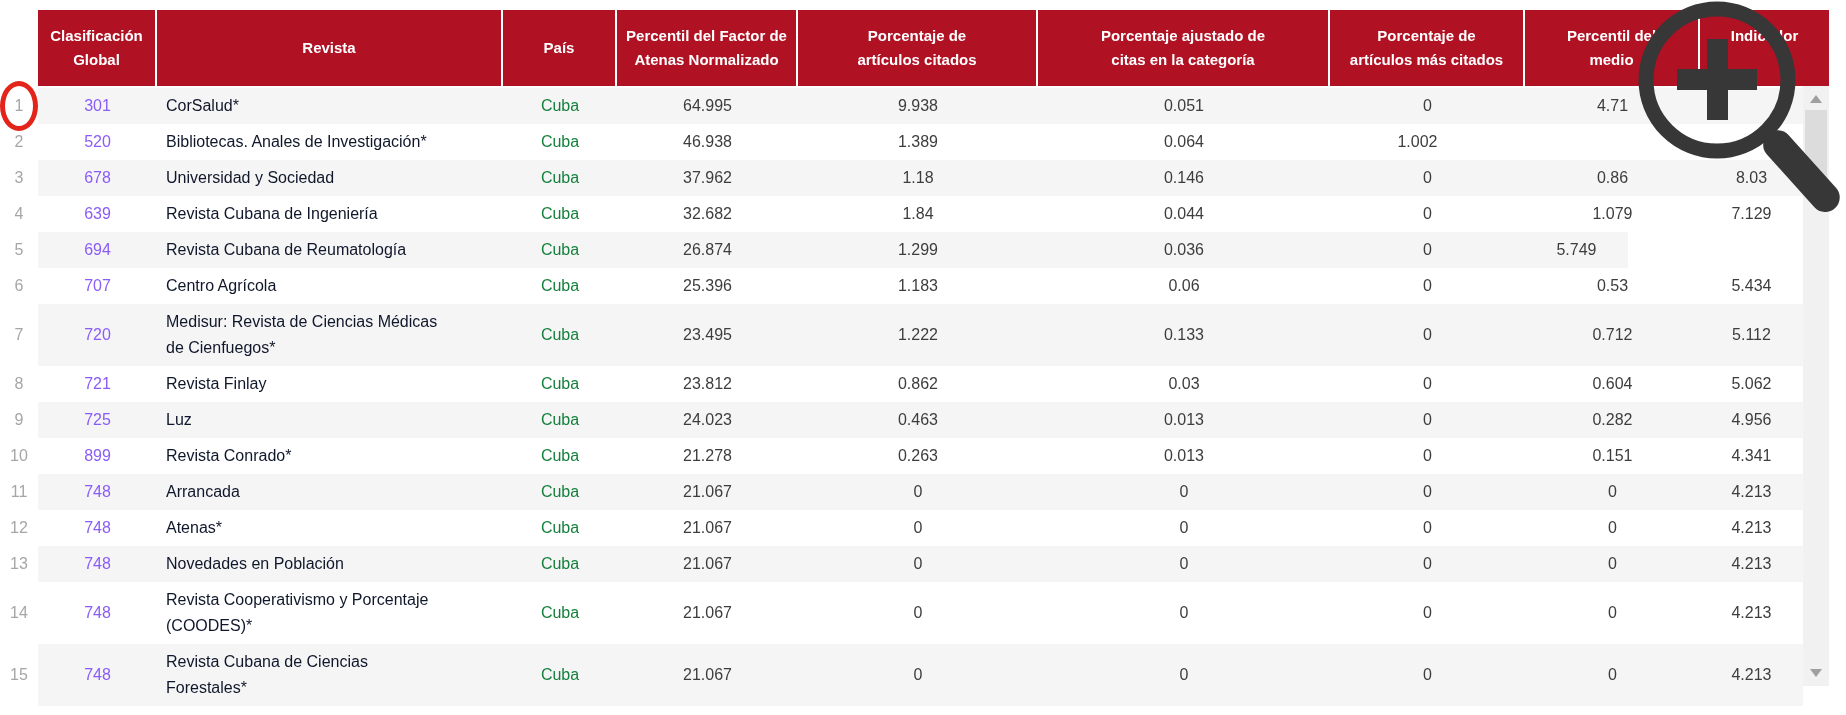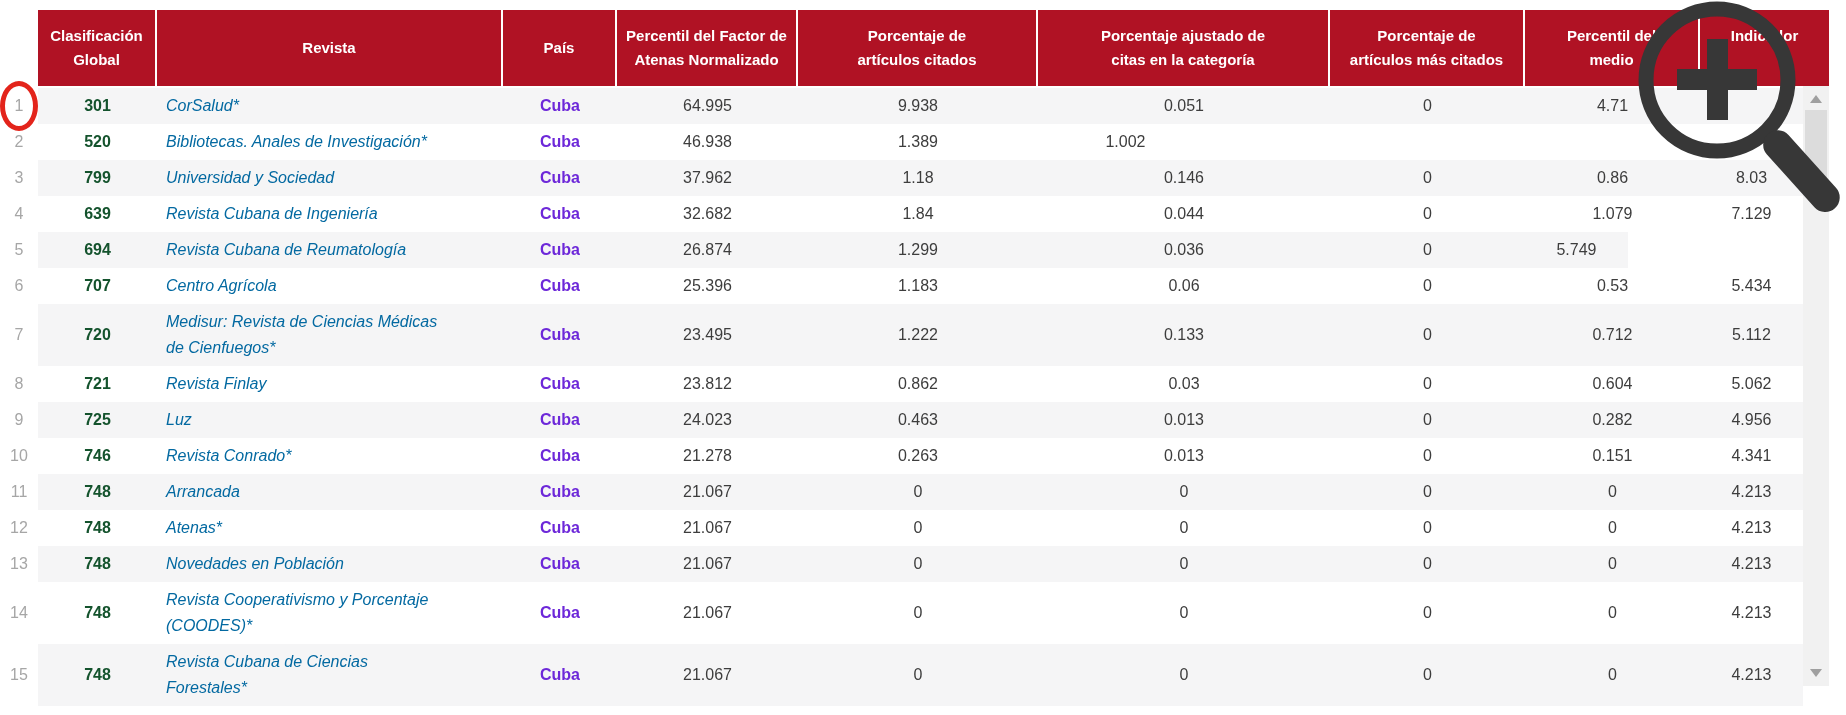--- a/index.html
+++ b/index.html
@@ -20,28 +20,28 @@
 
   .tbody{position:relative;}
   .trow{display:flex;align-items:stretch;}
   .cell{display:flex;align-items:center;justify-content:center;box-sizing:border-box;
         font-size:16px;color:#3d3d3d;min-height:34px;padding:4px 2px;}
   .trow.odd  .cell{background:#f5f5f6;}
   .trow.even .cell{background:#ffffff;}
   .trow .cell.col0{background:#ffffff;}   
 
   .col0{width:38px;color:#a6a6a6;}
-  .col1{width:119px;font-weight:bold;color:#14532d;}
+  .col1{width:119px;font-weight:normal;color:#8b5cf6;}
   .col2{width:346px;justify-content:flex-start;text-align:left;
         padding:5px 52px 5px 9px;line-height:26px;}
-  .col3{width:114px;color:#6d28d9;font-weight:bold;}
+  .col3{width:114px;color:#15803d;}
   .col4{width:181px}.col5{width:240px}.col6{width:292px}
   .col7{width:195px}.col8{width:175px}.col9{width:103px}
 
-  .journal-link{color:#0369a1;cursor:pointer;font-style:italic;}
+  .journal-link{color:#0f172a;cursor:pointer;}
 
   
   .circled{position:relative;display:inline-block;}
   .circled::after{content:"";position:absolute;left:50%;top:50%;
         transform:translate(-50%,-50%);width:28px;height:40px;
         border:5px solid #e3241b;border-radius:50%;}
 
   
   .scrollbar{position:absolute;left:1803px;top:86px;width:26px;height:600px;
              background:#f1f1f1;}
@@ -120,28 +120,29 @@
           <div class="cell col0">
             <div class="">2</div>
           </div>
           <div class="cell col1">520</div>
           <div class="cell col2">
             <div class="journal-link">Bibliotecas. Anales de Investigación*</div>
           </div>
           <div class="cell col3">Cuba</div>
           <div class="cell col4">46.938</div>
           <div class="cell col5">1.389</div>
+          <div class="cell col6">0.064</div>
           <div class="cell col8">1.002</div>
           <div class="cell col9"></div>
         </div>
         <div class="trow odd">
           <div class="cell col0">
             <div class="">3</div>
           </div>
-          <div class="cell col1">799</div>
+          <div class="cell col1">678</div>
           <div class="cell col2">
             <div class="journal-link">Universidad y Sociedad</div>
           </div>
           <div class="cell col3">Cuba</div>
           <div class="cell col4">37.962</div>
           <div class="cell col5">1.18</div>
           <div class="cell col6">0.146</div>
           <div class="cell col7">0</div>
           <div class="cell col8">0.86</div>
           <div class="cell col9">8.03</div>
@@ -238,21 +239,21 @@
           <div class="cell col5">0.463</div>
           <div class="cell col6">0.013</div>
           <div class="cell col7">0</div>
           <div class="cell col8">0.282</div>
           <div class="cell col9">4.956</div>
         </div>
         <div class="trow even">
           <div class="cell col0">
             <div class="">10</div>
           </div>
-          <div class="cell col1">746</div>
+          <div class="cell col1">899</div>
           <div class="cell col2">
             <div class="journal-link">Revista Conrado*</div>
           </div>
           <div class="cell col3">Cuba</div>
           <div class="cell col4">21.278</div>
           <div class="cell col5">0.263</div>
           <div class="cell col6">0.013</div>
           <div class="cell col7">0</div>
           <div class="cell col8">0.151</div>
           <div class="cell col9">4.341</div>

